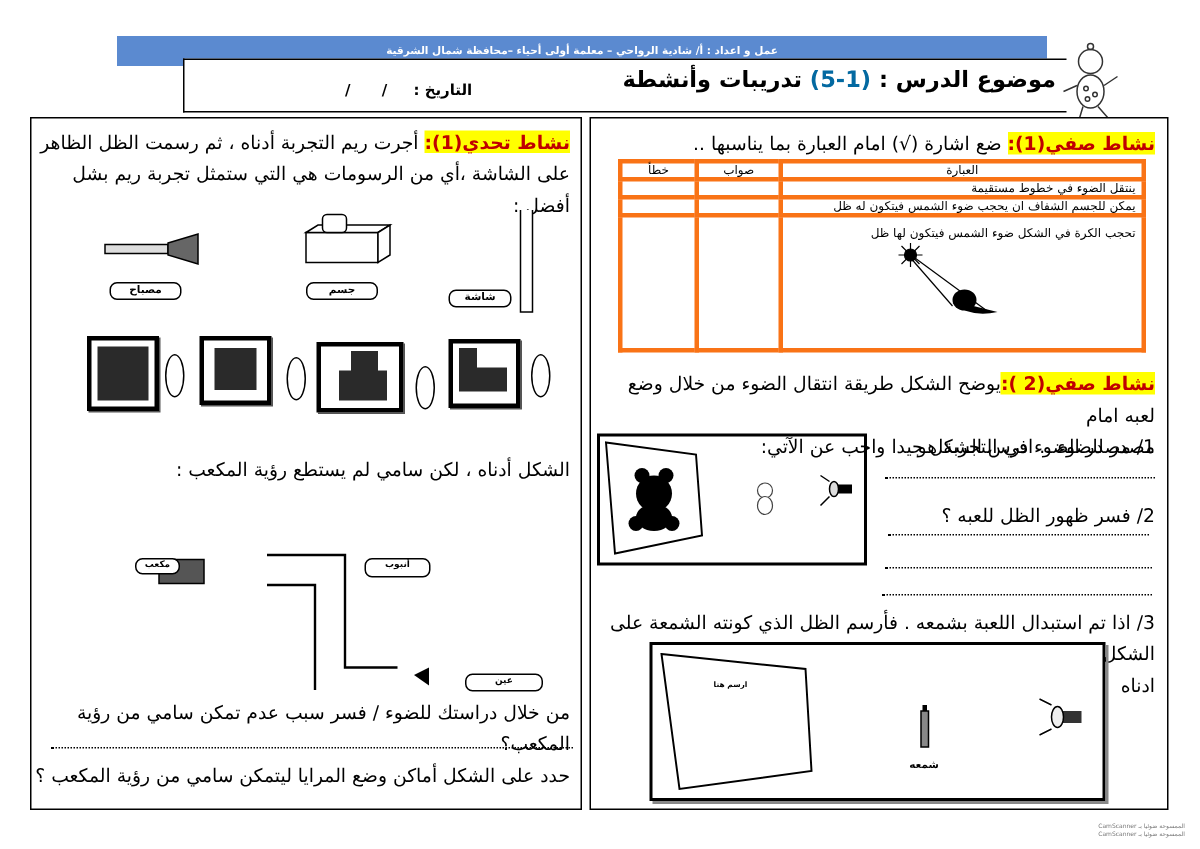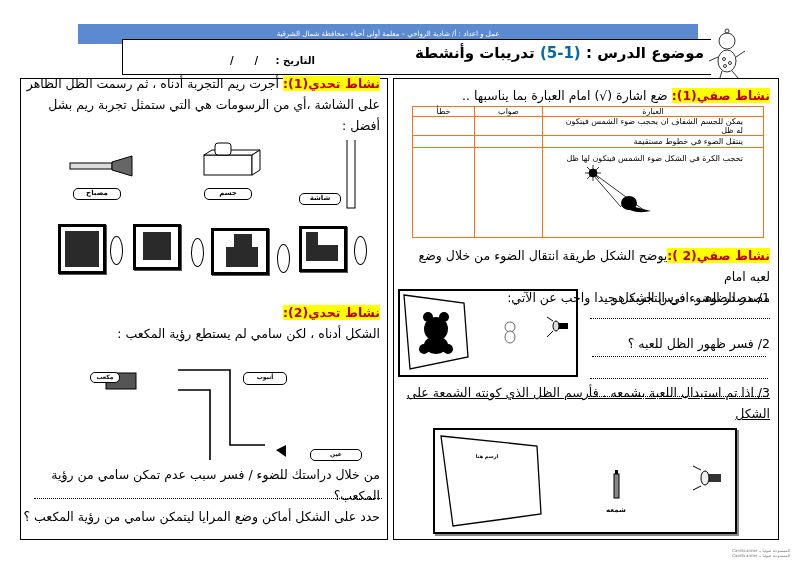--- a/index.html
+++ b/index.html
@@ -1,30 +1,30 @@
 <!DOCTYPE html>
 <html><head>
 <meta charset="utf-8">
 <style>
   html,body{margin:0;padding:0;background:#fff;}
   body{width:800px;height:566px;position:relative;overflow:hidden;font-family:"DejaVu Sans",sans-serif;color:#000;}
   .abs{position:absolute;}
   .rtl{direction:rtl;text-align:right;}
   .banner{left:78px;top:24px;width:620px;height:20px;background:#5b8ad0;}
-  .banner-text{position:absolute;left:0;right:0;top:6px;text-align:center;font-size:7px;color:#fff;direction:rtl;}
+  .banner-text{position:absolute;left:0;right:0;top:6px;text-align:center;font-size:7px;color:#fff;direction:rtl;font-weight:bold;}
   .header-box{left:122px;top:39px;width:588px;height:34px;border:1.5px solid #000;border-right:none;background:#fff;}
   .lesson{right:96px;top:44px;font-size:15px;font-weight:bold;direction:rtl;}
   .lesson .red{color:#0369a1;}
   .date{left:230px;top:44px;font-size:10px;font-weight:bold;direction:rtl;white-space:pre;}
   .mascot{left:705px;top:27px;width:44px;height:56px;}
   .panel{border:1.5px solid #000;background:#fff;}
   .hl{background:#ffff00;color:#c00000;font-weight:bold;}
   .txt{font-size:12.5px;line-height:21px;}
   table.ex{border-collapse:collapse;font-size:8px;direction:rtl;}
-  table.ex td,table.ex th{border:1px solid #f97316;font-weight:normal;padding:0 20px;}
+  table.ex td,table.ex th{border:3px solid #f97316;font-weight:normal;padding:0 4px;}
   .dots{border-bottom:1.5px dotted #000;height:0;}
   .lbl{border:1.6px solid #000;border-radius:5px;background:#fff;font-size:7px;text-align:center;font-weight:bold;}
   .shadow-card{border:3px solid #000;background:#fff;box-shadow:1px 1px 0 #555;}
   .dark{background:#2a2a2a;}
   .oval{border:1.3px solid #000;border-radius:50%;}
   .scan{font-size:4px;color:#777;right:10px;}
 </style>
 </head>
 <body>
 
@@ -57,26 +57,26 @@
 </div>
 
 <table class="abs ex" style="left:412px;top:106px;width:352px;">
   <tbody>
       <tr style="height:10px;">
     <th>العبارة</th>
     <th style="width:45px;">صواب</th>
     <th style="width:40px;">خطأ</th>
   </tr>
   <tr style="height:12px;">
-    <td>يمكن للجسم الشفاف ان يحجب ضوء الشمس فيتكون له ظل</td>
+    <td>ينتقل الضوء في خطوط مستقيمة</td>
     <td></td>
         <td></td>
   </tr>
   <tr style="height:12px;">
-    <td>ينتقل الضوء في خطوط مستقيمة</td>
+    <td>يمكن للجسم الشفاف ان يحجب ضوء الشمس فيتكون له ظل</td>
     <td></td>
         <td></td>
   </tr>
   <tr style="height:90px;">
     <td style="vertical-align:top;padding-top:6px;">
       <div style="">تحجب الكرة في الشكل ضوء الشمس فيتكون لها ظل</div>
       <svg width="120" height="60" style="margin-right:60px;">
         <g stroke="#000" stroke-width="0.8">
           <circle cx="30" cy="10" r="4" fill="#000"></circle>
           <path d="M30 2 V18 M22 10 H38 M24 4 L36 16 M36 4 L24 16"></path>
@@ -121,43 +121,44 @@
   </svg>
 </div>
 
 <div class="abs rtl txt" style="right:30px;top:287px;">1/ مصدر الضوء في التجربة هو</div>
 <div class="abs dots" style="left:590px;top:318px;width:180px;"></div>
 <div class="abs rtl txt" style="right:30px;top:322px;margin-top:11px;">2/ فسر ظهور الظل للعبه ؟</div>
 <div class="abs dots" style="left:592px;top:356px;width:174px;"></div>
 <div class="abs dots" style="left:590px;top:378px;width:178px;"></div>
 <div class="abs dots" style="left:588px;top:396px;width:180px;"></div>
 
-<div class="abs rtl txt" style="right:30px;top:382px;width:365px;text-decoration:underline;">
+<div class="abs rtl txt" style="right:30px;top:404px;width:365px;">
   <div>3/ اذا تم استبدال اللعبة بشمعه . فأرسم الظل الذي كونته الشمعة على الشكل</div>
+  <div>ادناه</div>
 </div>
 <div class="abs" style="left:433px;top:428px;width:300px;height:102px;border:2px solid #000;box-shadow:2px 2px 0 #888;">
   <svg width="300" height="102">
     <polygon points="6,6 102,16 106,84 18,96" fill="#fff" stroke="#000" stroke-width="1.3"></polygon>
     <text x="52" y="28" font-size="5" text-anchor="middle" font-weight="bold">ارسم هنا</text>
     <g>
         <rect x="179" y="44" width="5" height="24" fill="#888" stroke="#000"></rect>
         <rect x="180" y="40" width="3" height="4" fill="#000"></rect>
       </g>
     <text x="181" y="82" font-size="7" text-anchor="middle" font-weight="bold">شمعه</text>
     <g>
         <rect x="270" y="44" width="16" height="8" fill="#333"></rect>
         <ellipse cx="270" cy="48" rx="4" ry="7" fill="#eee" stroke="#000"></ellipse>
         <path d="M266 40 L258 36 M266 56 L258 60" stroke="#000"></path>
       </g>
   </svg>
 </div>
 
 <div class="abs panel" style="left:20px;top:78px;width:366px;height:460px;"></div>
 
-<div class="abs rtl txt" style="right:420px;top:73px;width:360px;">
+<div class="abs rtl txt" style="right:420px;top:84px;width:360px;">
   <div><span class="hl">نشاط تحدي(1):</span><span> أجرت ريم التجربة أدناه ، ثم رسمت الظل الظاهر</span></div>
   <div>على الشاشة ،أي من الرسومات هي التي ستمثل تجربة ريم بشل أفضل :</div>
 </div>
 
 <svg class="abs" style="left:60px;top:140px;" width="310" height="70">
   <g>
       <rect x="10" y="23" width="42" height="6" fill="#ddd" stroke="#000"></rect>
       <polygon points="52,22 72,16 72,36 52,30" fill="#666" stroke="#000"></polygon>
     </g>
   <g fill="#fff" stroke="#000">
@@ -187,21 +188,20 @@
   <div class="dark" style="position:absolute;left:12px;top:16px;width:32px;height:20px;"></div>
 </div>
 <div class="abs oval" style="left:277px;top:244px;width:11px;height:27px;"></div>
 <div class="abs shadow-card" style="left:299px;top:226px;width:42px;height:40px;">
   <div class="dark" style="position:absolute;left:4px;top:3px;width:12px;height:14px;"></div>
   <div class="dark" style="position:absolute;left:4px;top:16px;width:32px;height:16px;"></div>
 </div>
 <div class="abs oval" style="left:354px;top:236px;width:11px;height:27px;"></div>
 
 <div class="abs rtl txt" style="right:420px;top:302px;width:360px;">
-  <div><span class="hl">نشاط تحدي(2):</span></div>
   <div>الشكل أدناه ، لكن سامي لم يستطع رؤية المكعب :</div>
 </div>
 
 <svg class="abs" style="left:80px;top:365px;" width="280" height="95">
   <g>
       <rect x="26" y="8" width="30" height="16" fill="#555" stroke="#000"></rect>
     </g>
   <path d="M98 5 H150 V80 H185 M98 25 H130 V95" fill="none" stroke="#000" stroke-width="1.6"></path>
   <g>
       <polygon points="196,85 206,80 206,92" fill="#000"></polygon>

